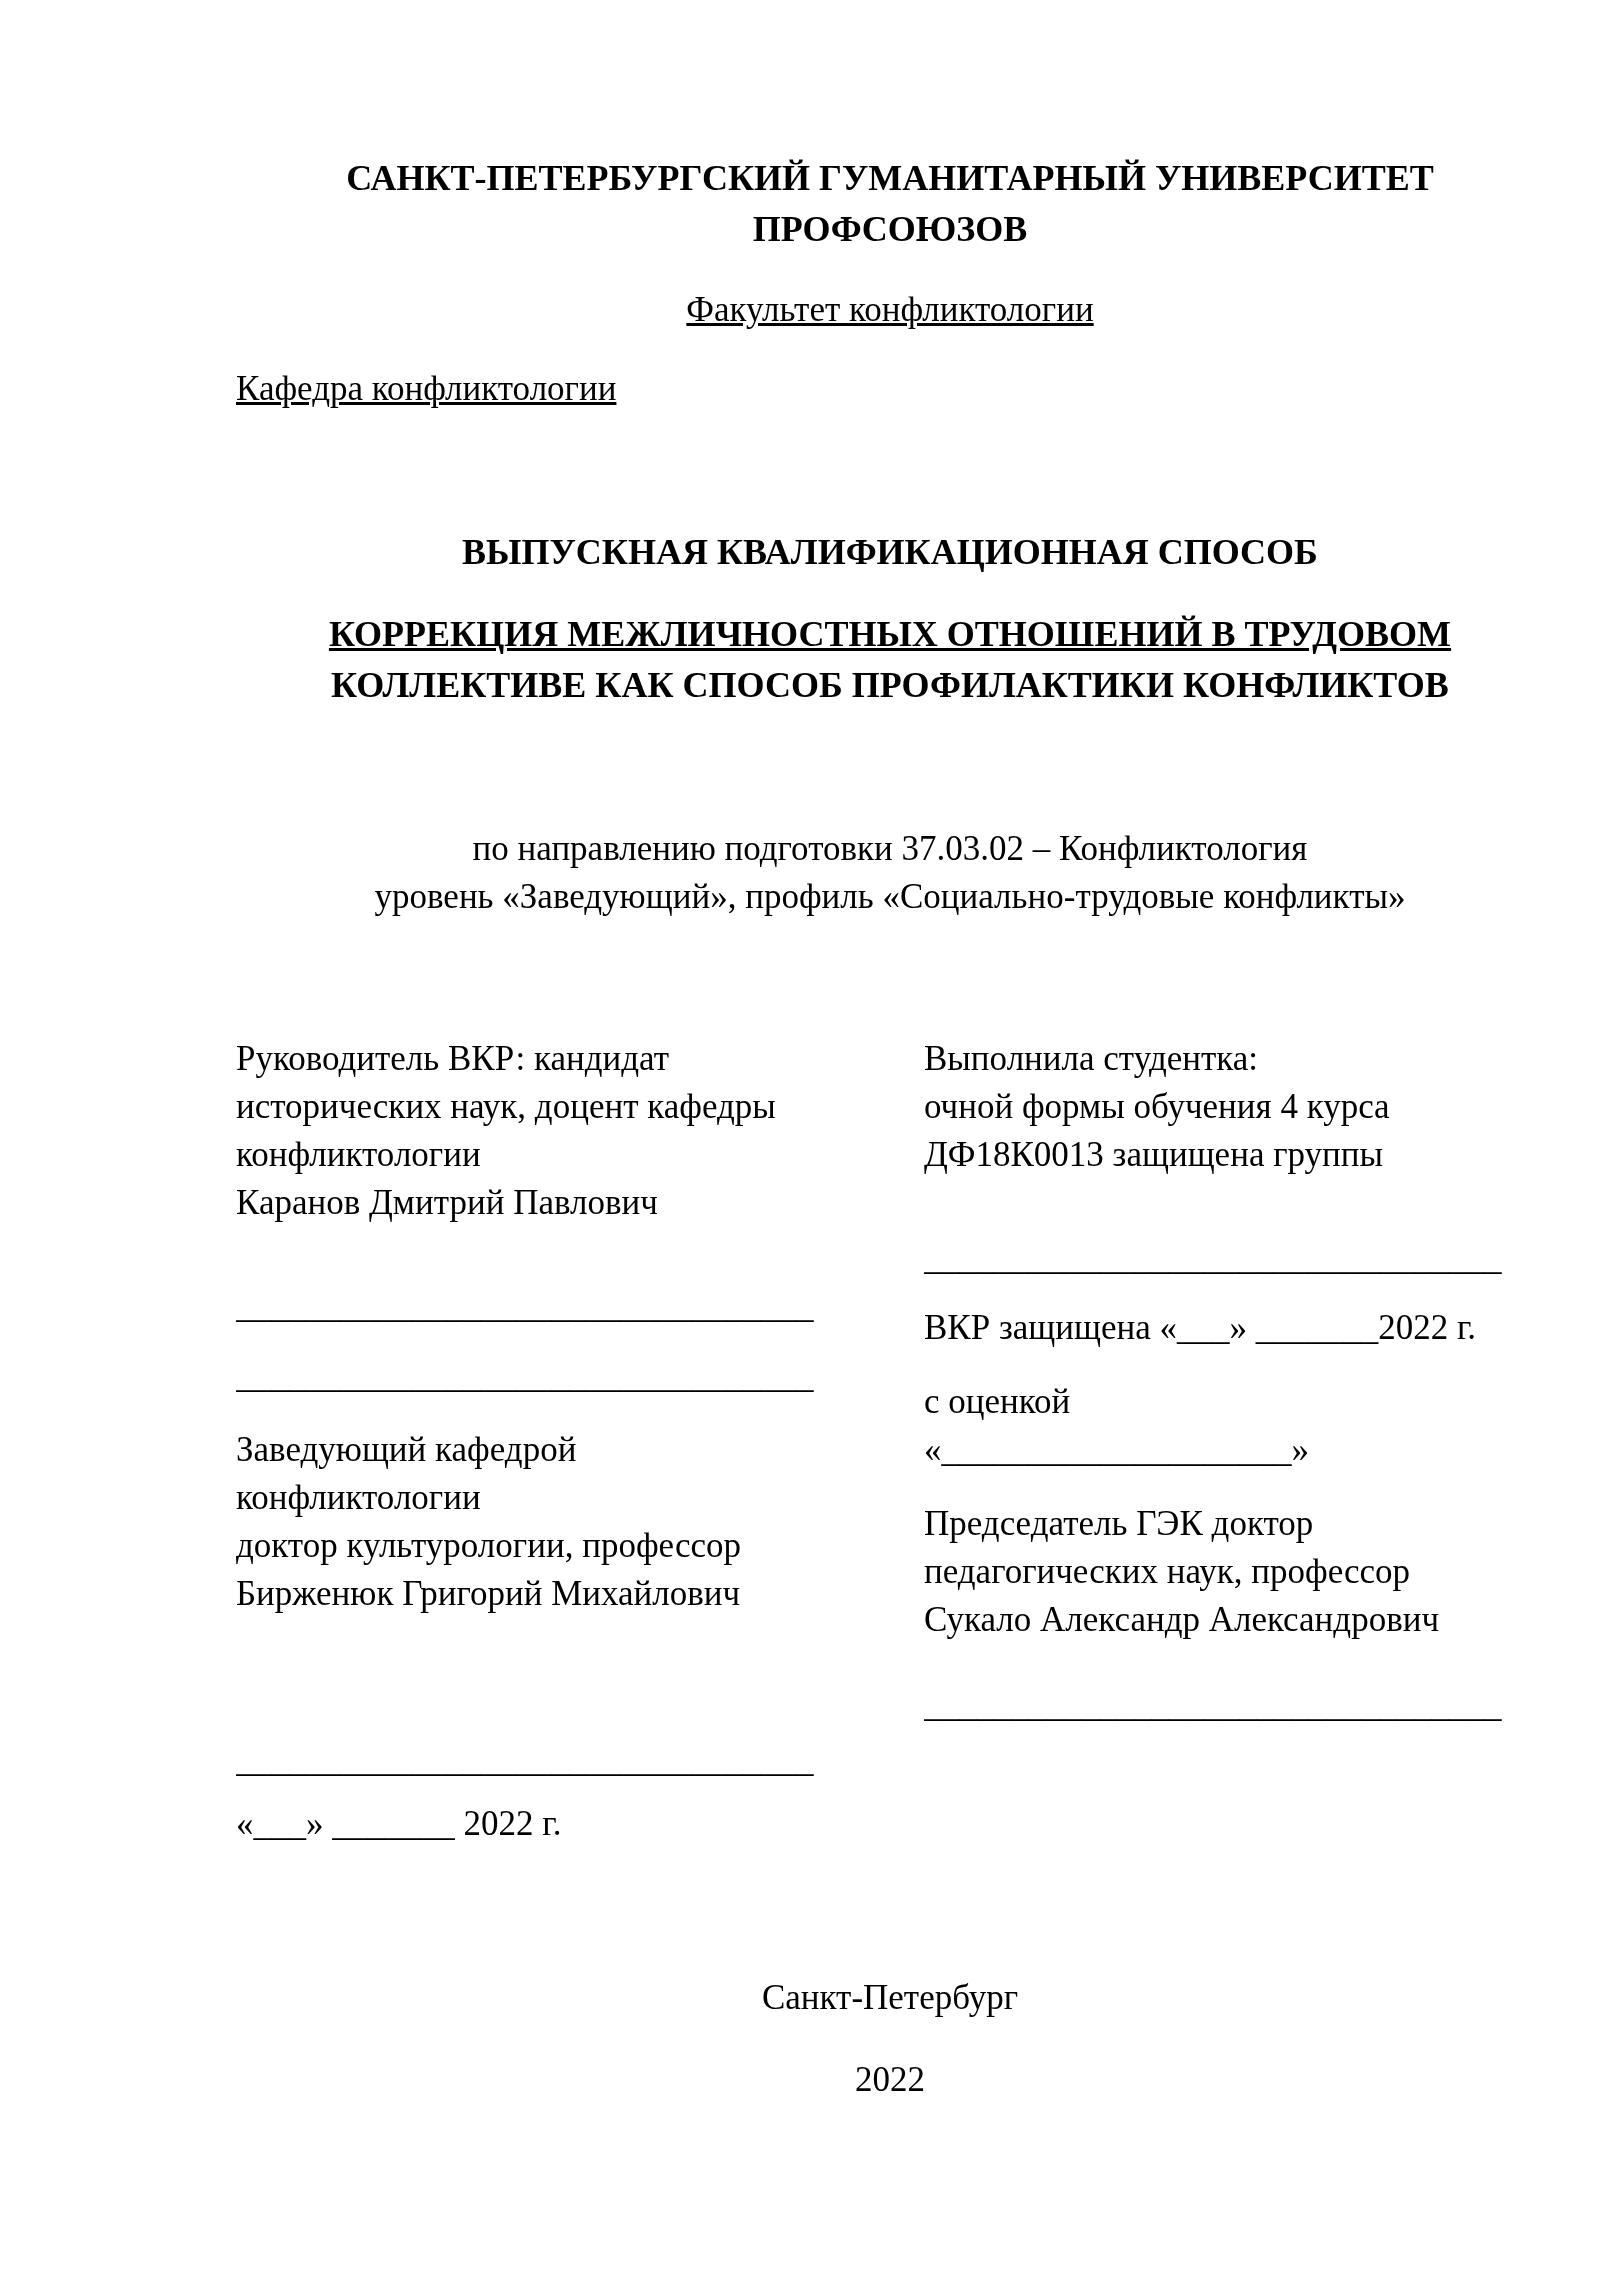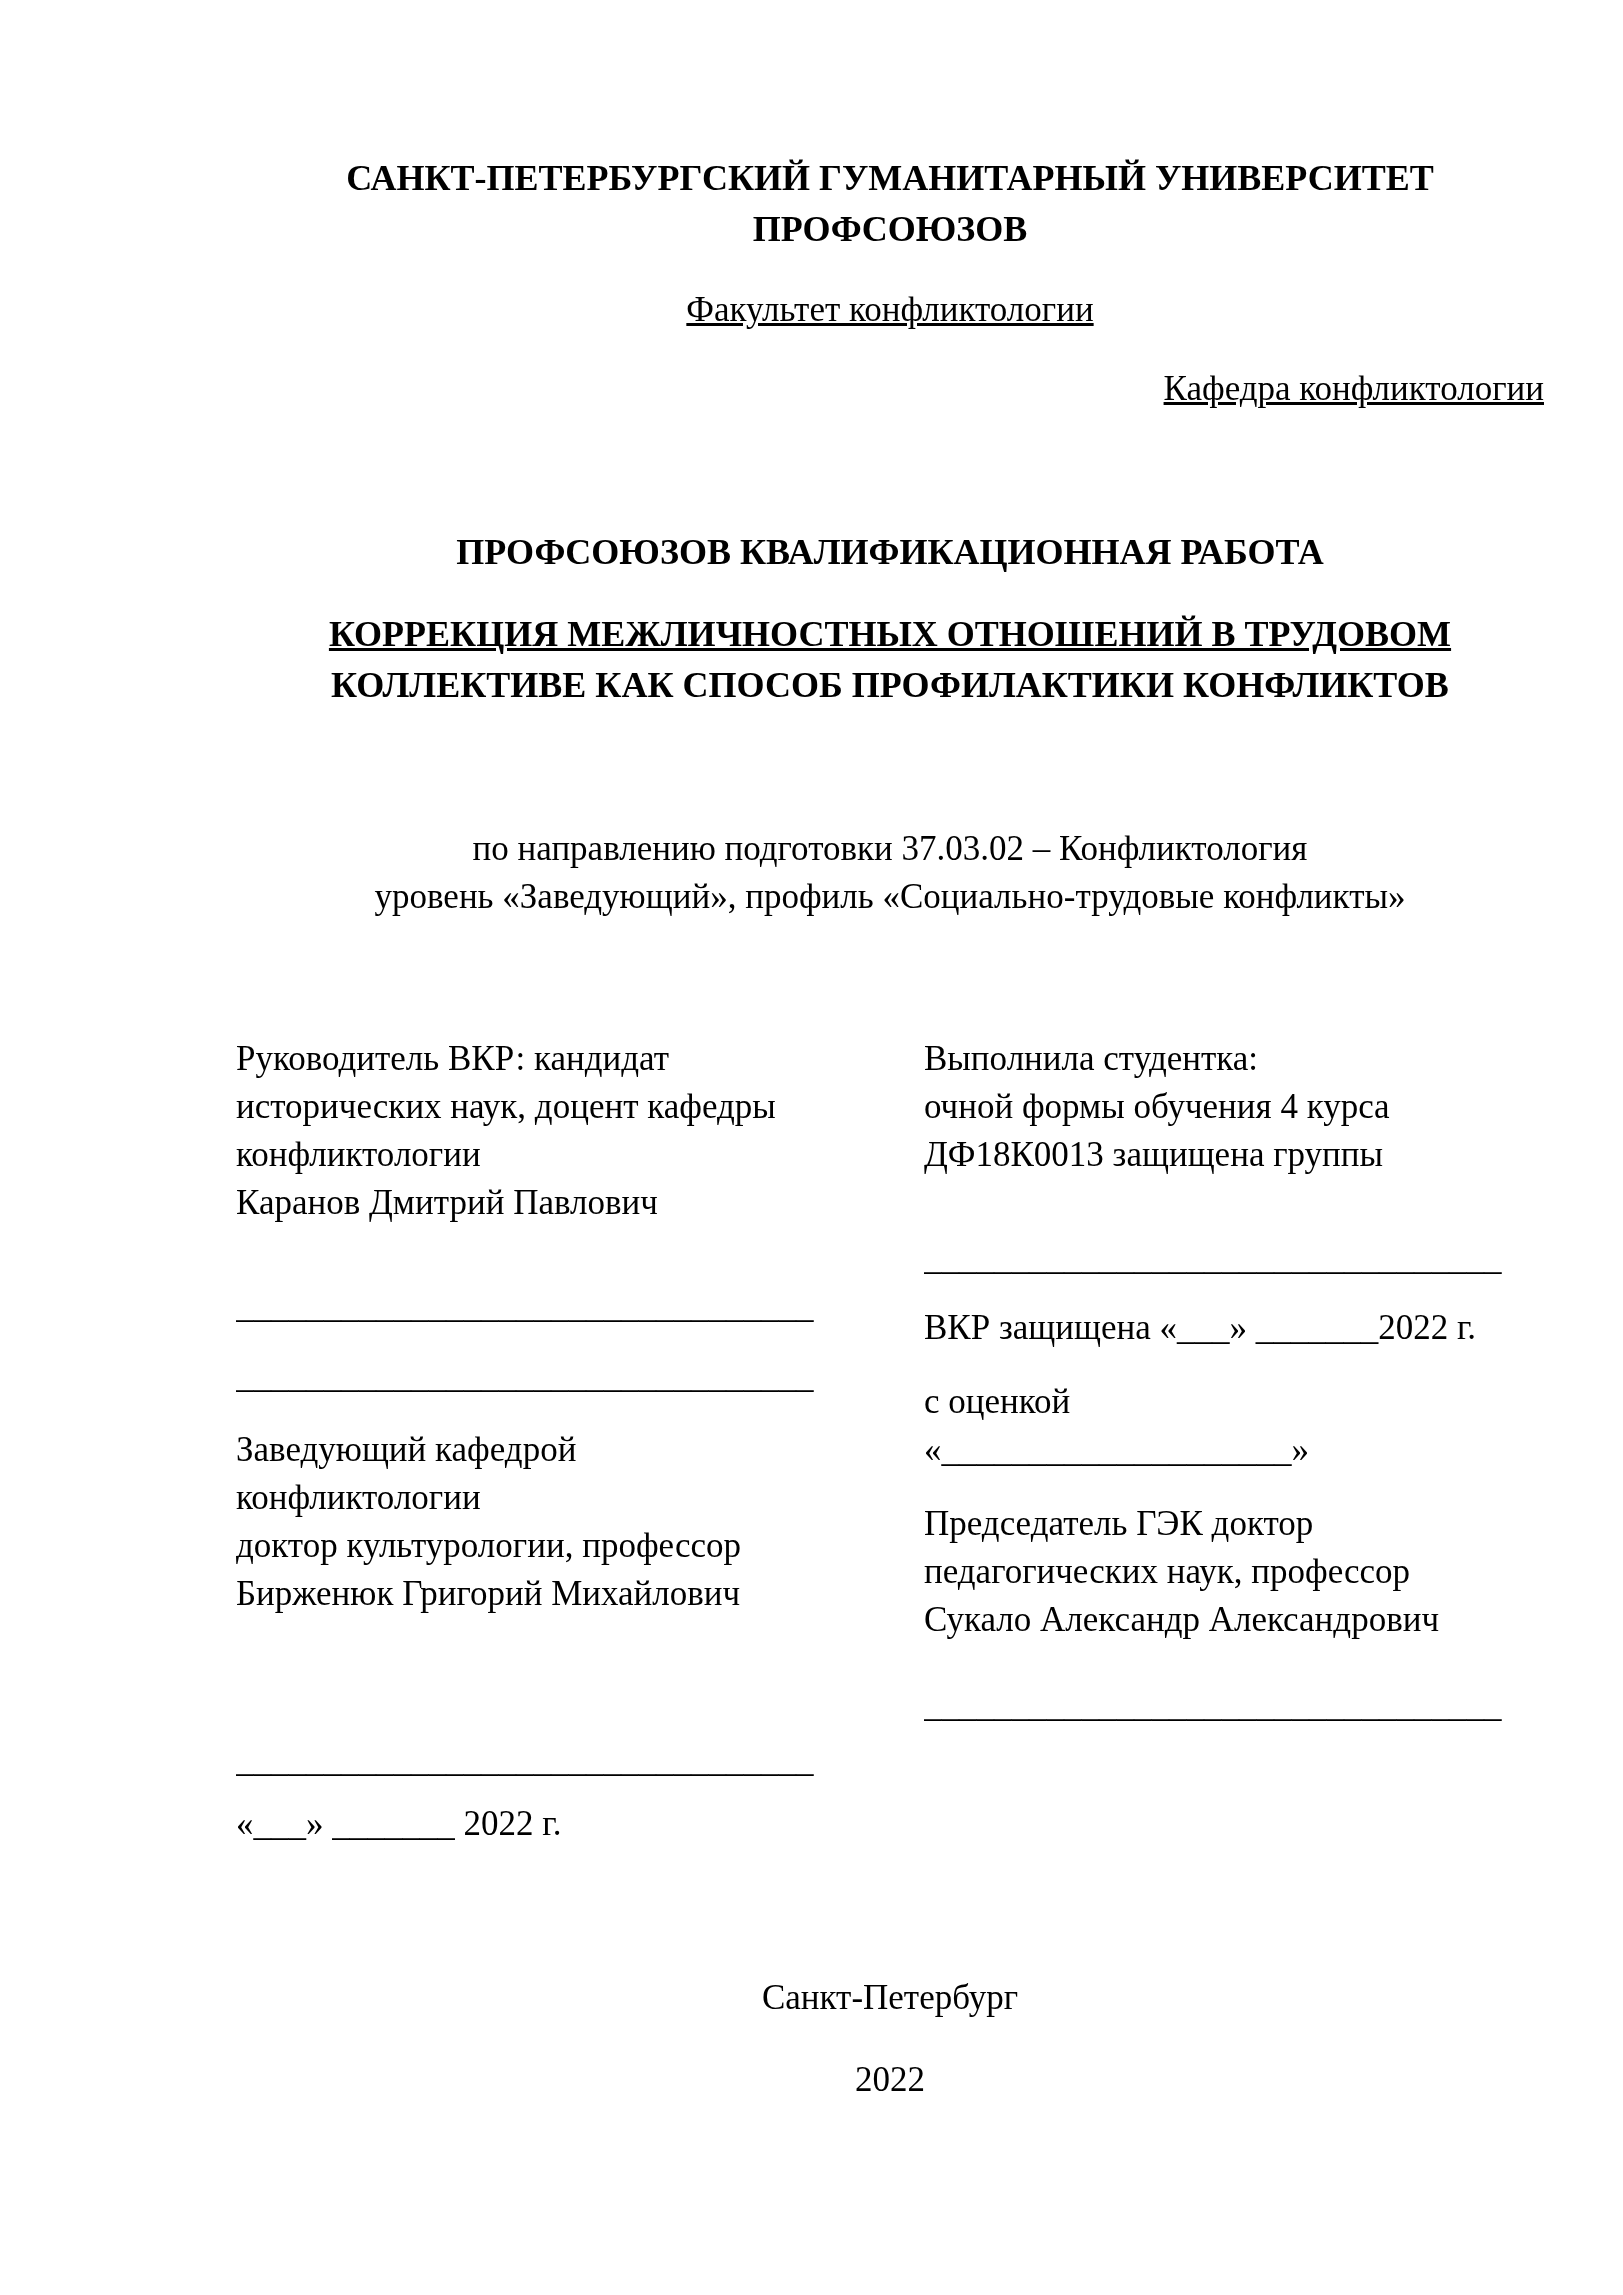--- a/index.html
+++ b/index.html
@@ -11,21 +11,21 @@
     margin: 8px auto;
     background: #ffffff;
     color: #000000;
     font-family: "Liberation Serif", serif;
     font-size: 35px;
     line-height: 48px;
     padding: 145px 79px 0 236px;
     overflow: hidden;
   }
   .center { text-align: center; }
-  .right { text-align: right; }
+  .right { }
   .bold { font-weight: bold; }
   .hdr { font-size: 36px; line-height: 51px; }
   .gap-lg { margin-top: 114px; }
   .gap-sm { margin-top: 31px; text-decoration: underline; }
   .columns {
     display: flex;
     justify-content: space-between;
     margin-top: 114px;
   }
   .col-left  { width: 604px; }
@@ -46,21 +46,21 @@
 
 <div class="page">
 
   <div class="center bold hdr">САНКТ-ПЕТЕРБУРГСКИЙ ГУМАНИТАРНЫЙ УНИВЕРСИТЕТ</div>
   <div class="center bold hdr">ПРОФСОЮЗОВ</div>
 
   <div class="center gap-sm">Факультет конфликтологии</div>
 
   <div class="right gap-sm">Кафедра конфликтологии</div>
 
-  <div class="center bold hdr gap-lg">ПРОФСОЮЗОВ КВАЛИФИКАЦИОННАЯ РАБОТА</div>
+  <div class="center bold hdr gap-lg">ВЫПУСКНАЯ КВАЛИФИКАЦИОННАЯ СПОСОБ</div>
 
   <div class="center bold hdr gap-sm">КОРРЕКЦИЯ МЕЖЛИЧНОСТНЫХ ОТНОШЕНИЙ В ТРУДОВОМ</div>
   <div class="center bold hdr">КОЛЛЕКТИВЕ КАК СПОСОБ ПРОФИЛАКТИКИ КОНФЛИКТОВ</div>
 
   <div class="center gap-lg">по направлению подготовки 37.03.02 – Конфликтология</div>
   <div class="center">уровень «Заведующий», профиль «Социально-трудовые конфликты»</div>
 
   <div class="columns">
 
     <div class="col-left">

